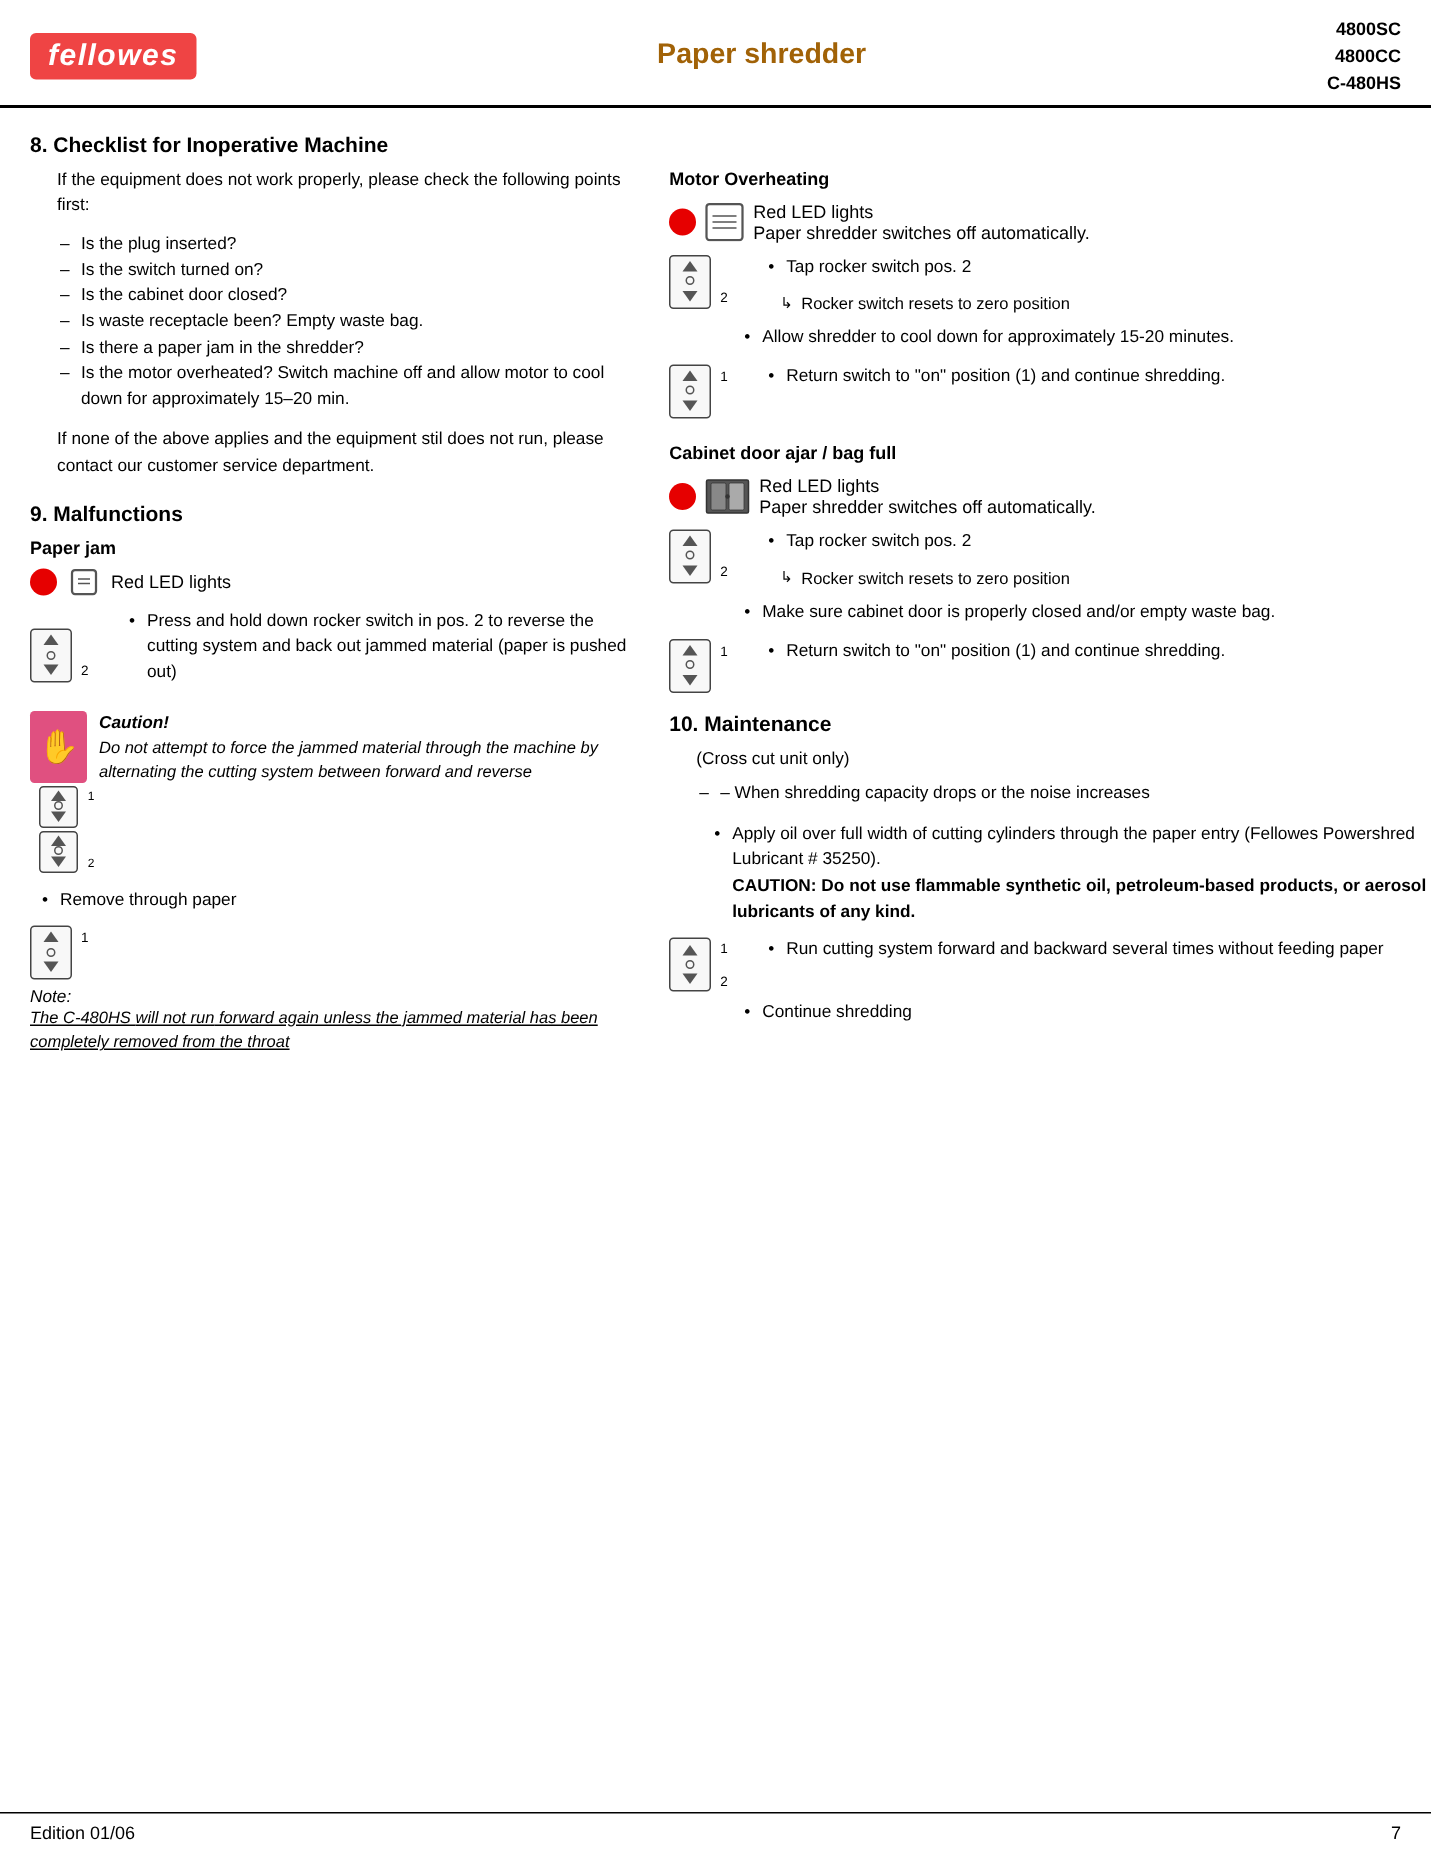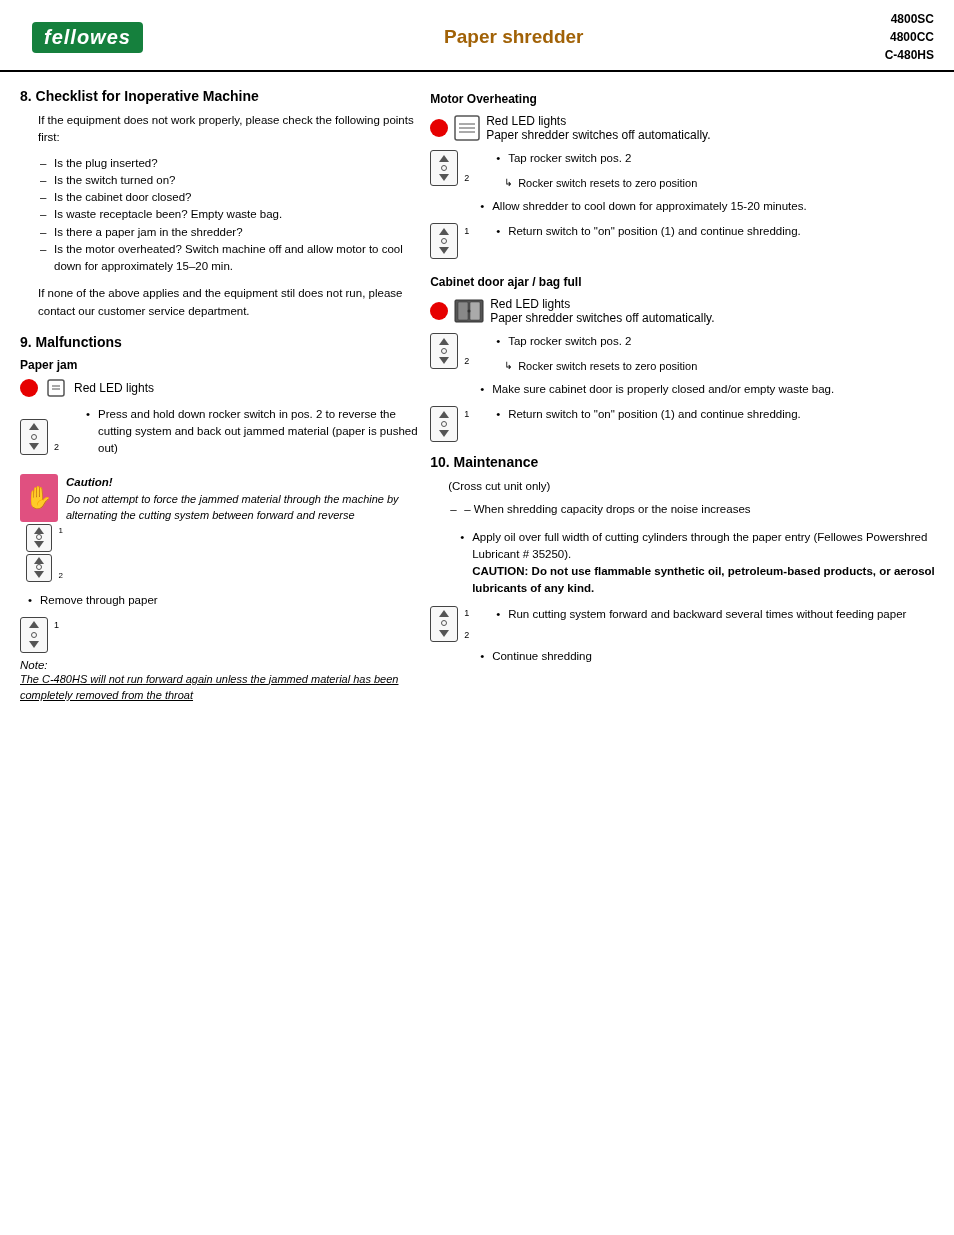--- a/index.html
+++ b/index.html
@@ -14,24 +14,23 @@
 
     
     .header {
       display: flex;
       align-items: center;
       justify-content: space-between;
       padding: 10px 20px 6px 20px;
       border-bottom: 2px solid #000;
     }
     .logo-box {
-      background: #15803d;
+      background: #ef4444;
       padding: 4px 12px;
       border-radius: 4px;
-      margin-left: 12px;
     }
     .logo-text {
       color: #fff;
       font-size: 20px;
       font-weight: bold;
       font-style: italic;
       letter-spacing: 1px;
     }
     .header-center {
       font-size: 19px;
@@ -42,21 +41,22 @@
       text-align: right;
       font-size: 12px;
       font-weight: bold;
       line-height: 1.5;
     }
 
     
     .content {
       display: flex;
       padding: 16px 20px;
-      gap: 8px;
+      gap: 24px;
+      align-items: center;
     }
 
     
     .left-col {
       width: 44%;
       flex-shrink: 0;
     }
 
     
     .right-col {
@@ -579,14 +579,18 @@
         </div>
 
         <ul class="bullets" style="padding-left:50px;">
           <li>Continue shredding</li>
         </ul>
       </div>
 
     </div>
   </div>
 
+  <div class="footer">
+    <span>Edition 01/06</span>
+    <span>7</span>
+  </div>
 
 </div>
 
 </body></html>

